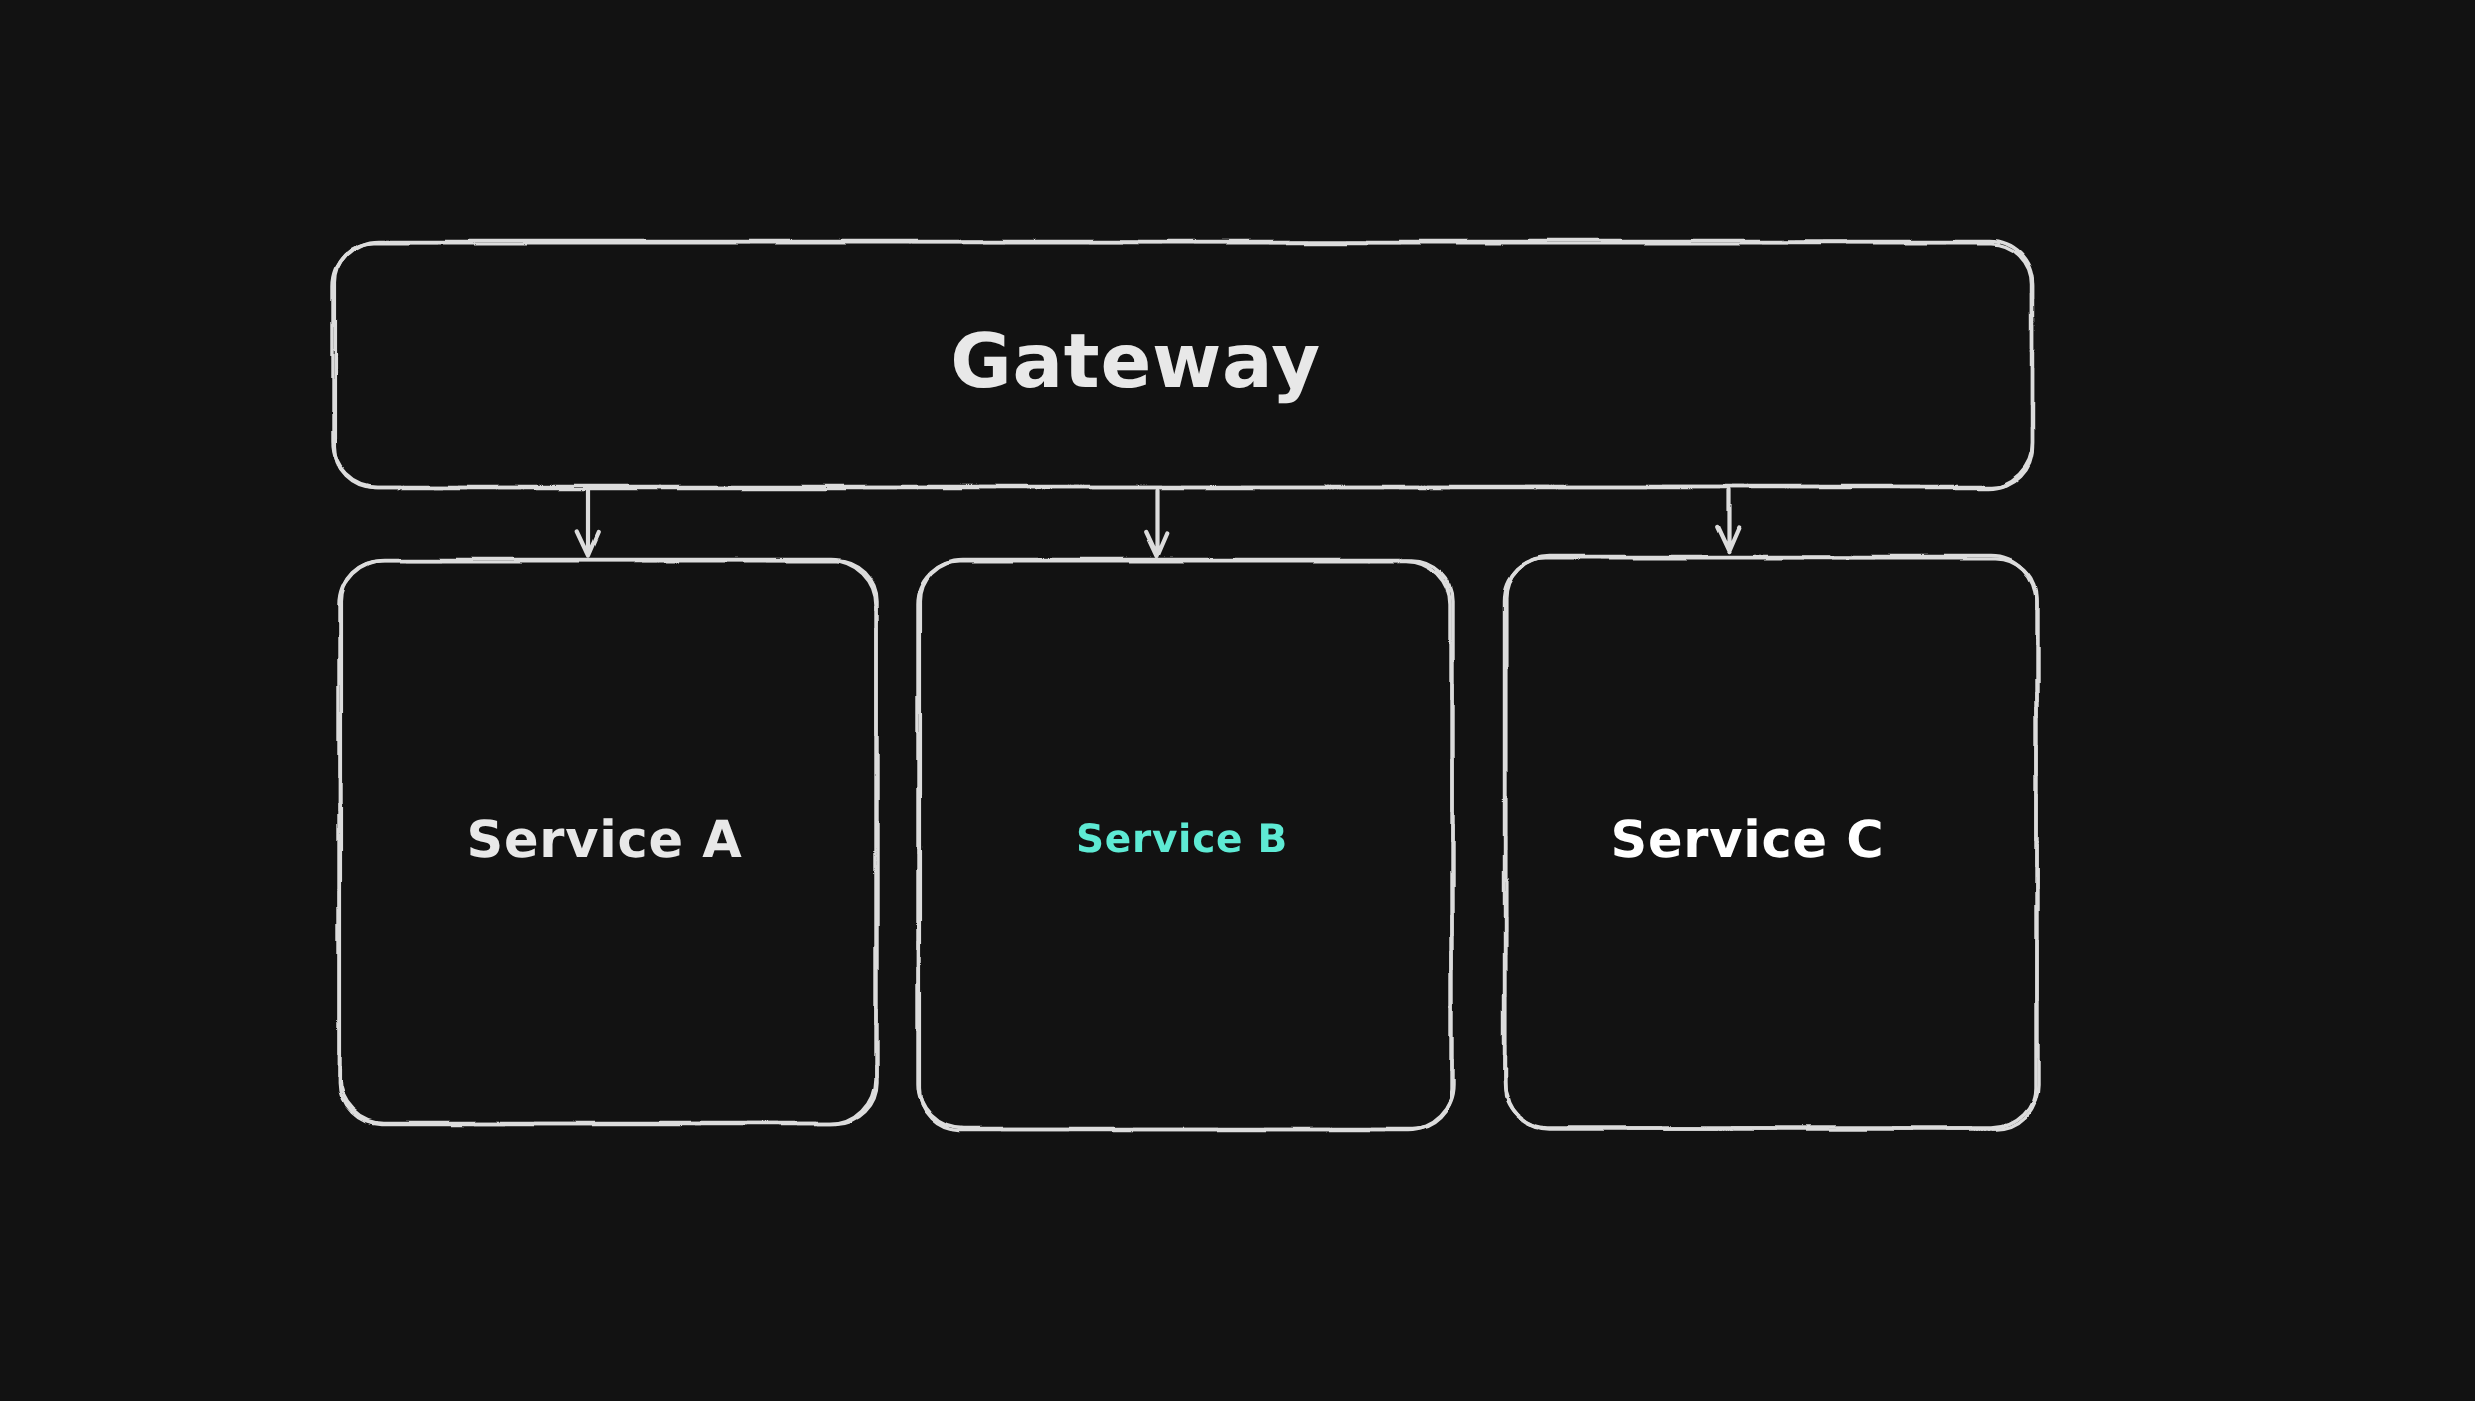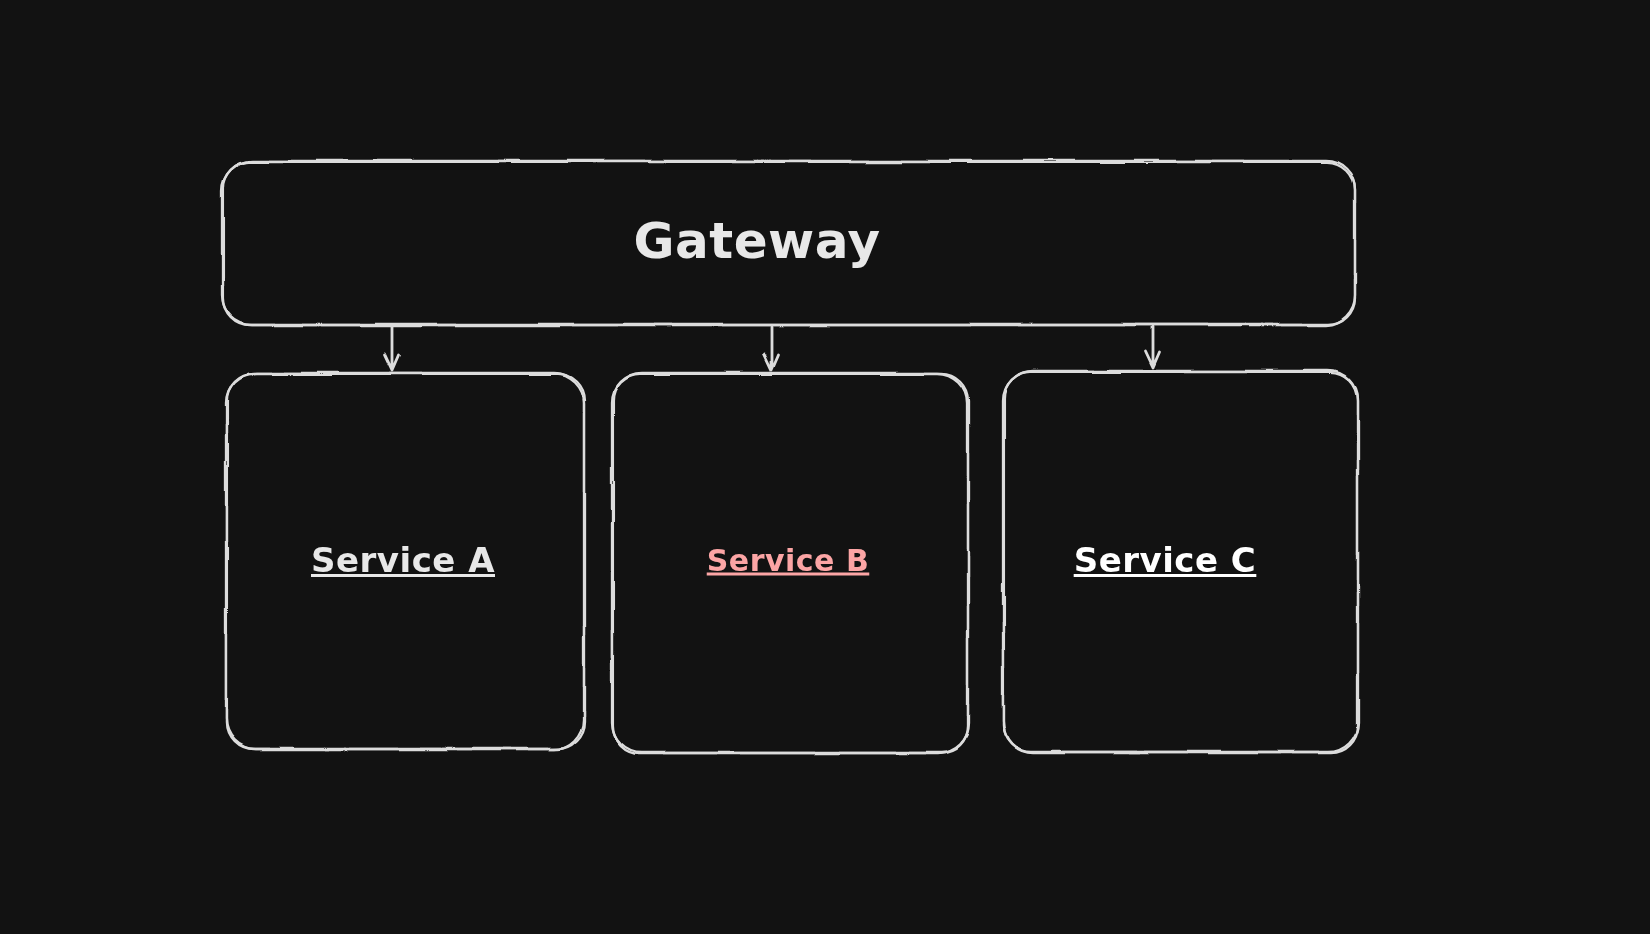--- a/index.html
+++ b/index.html
@@ -25,21 +25,20 @@
     position: absolute;
     transform: translate(-50%, -50%);
     color: #e8e8e8;
     font-weight: 700;
     letter-spacing: 0.5px;
     white-space: nowrap;
     user-select: none;
   }
   .node-label.small {
     font-weight: 600;
-    text-decoration: underline;
   }
 </style>
 </head>
 <body>
 
 <div class="stage" style="background: rgb(18, 18, 18);">
 
   <svg width="1650" height="934" viewBox="0 0 1650 934">
     <defs>
       <filter id="rough-a" filterUnits="userSpaceOnUse" x="0" y="0" width="1650" height="934">
@@ -75,16 +74,16 @@
     <g>
         <path d="M 771 327 L 771 369 M 763.5 354 L 771 370 L 777.5 355" fill="none" stroke="#dcdcdc" stroke-width="2.8" stroke-linecap="round" stroke-linejoin="round" filter="url(#rough-b)"></path>
       </g>
     <g>
         <path d="M 1153 327 L 1153 367 M 1145.5 352 L 1153 368 L 1159.5 353" fill="none" stroke="#dcdcdc" stroke-width="2.8" stroke-linecap="round" stroke-linejoin="round" filter="url(#rough-b)"></path>
       </g>
   </svg>
 
   <div class="node-label" style="left: 757px; top: 241px; font-size: 50px; color: rgb(232, 232, 232);">Gateway</div>
   <div class="node-label small" style="left: 403px; top: 560px; font-size: 34px; color: rgb(232, 232, 232);">Service A</div>
-  <div class="node-label small" style="left: 788px; top: 560px; font-size: 30px; color: #fca5a5;">Service B</div>
+  <div class="node-label small" style="left: 788px; top: 560px; font-size: 26px; color: #5eead4;">Service B</div>
   <div class="node-label small" style="left: 1165px; top: 560px; font-size: 34px; color: #ffffff;">Service C</div>
 
 </div>
 
 </body></html>

